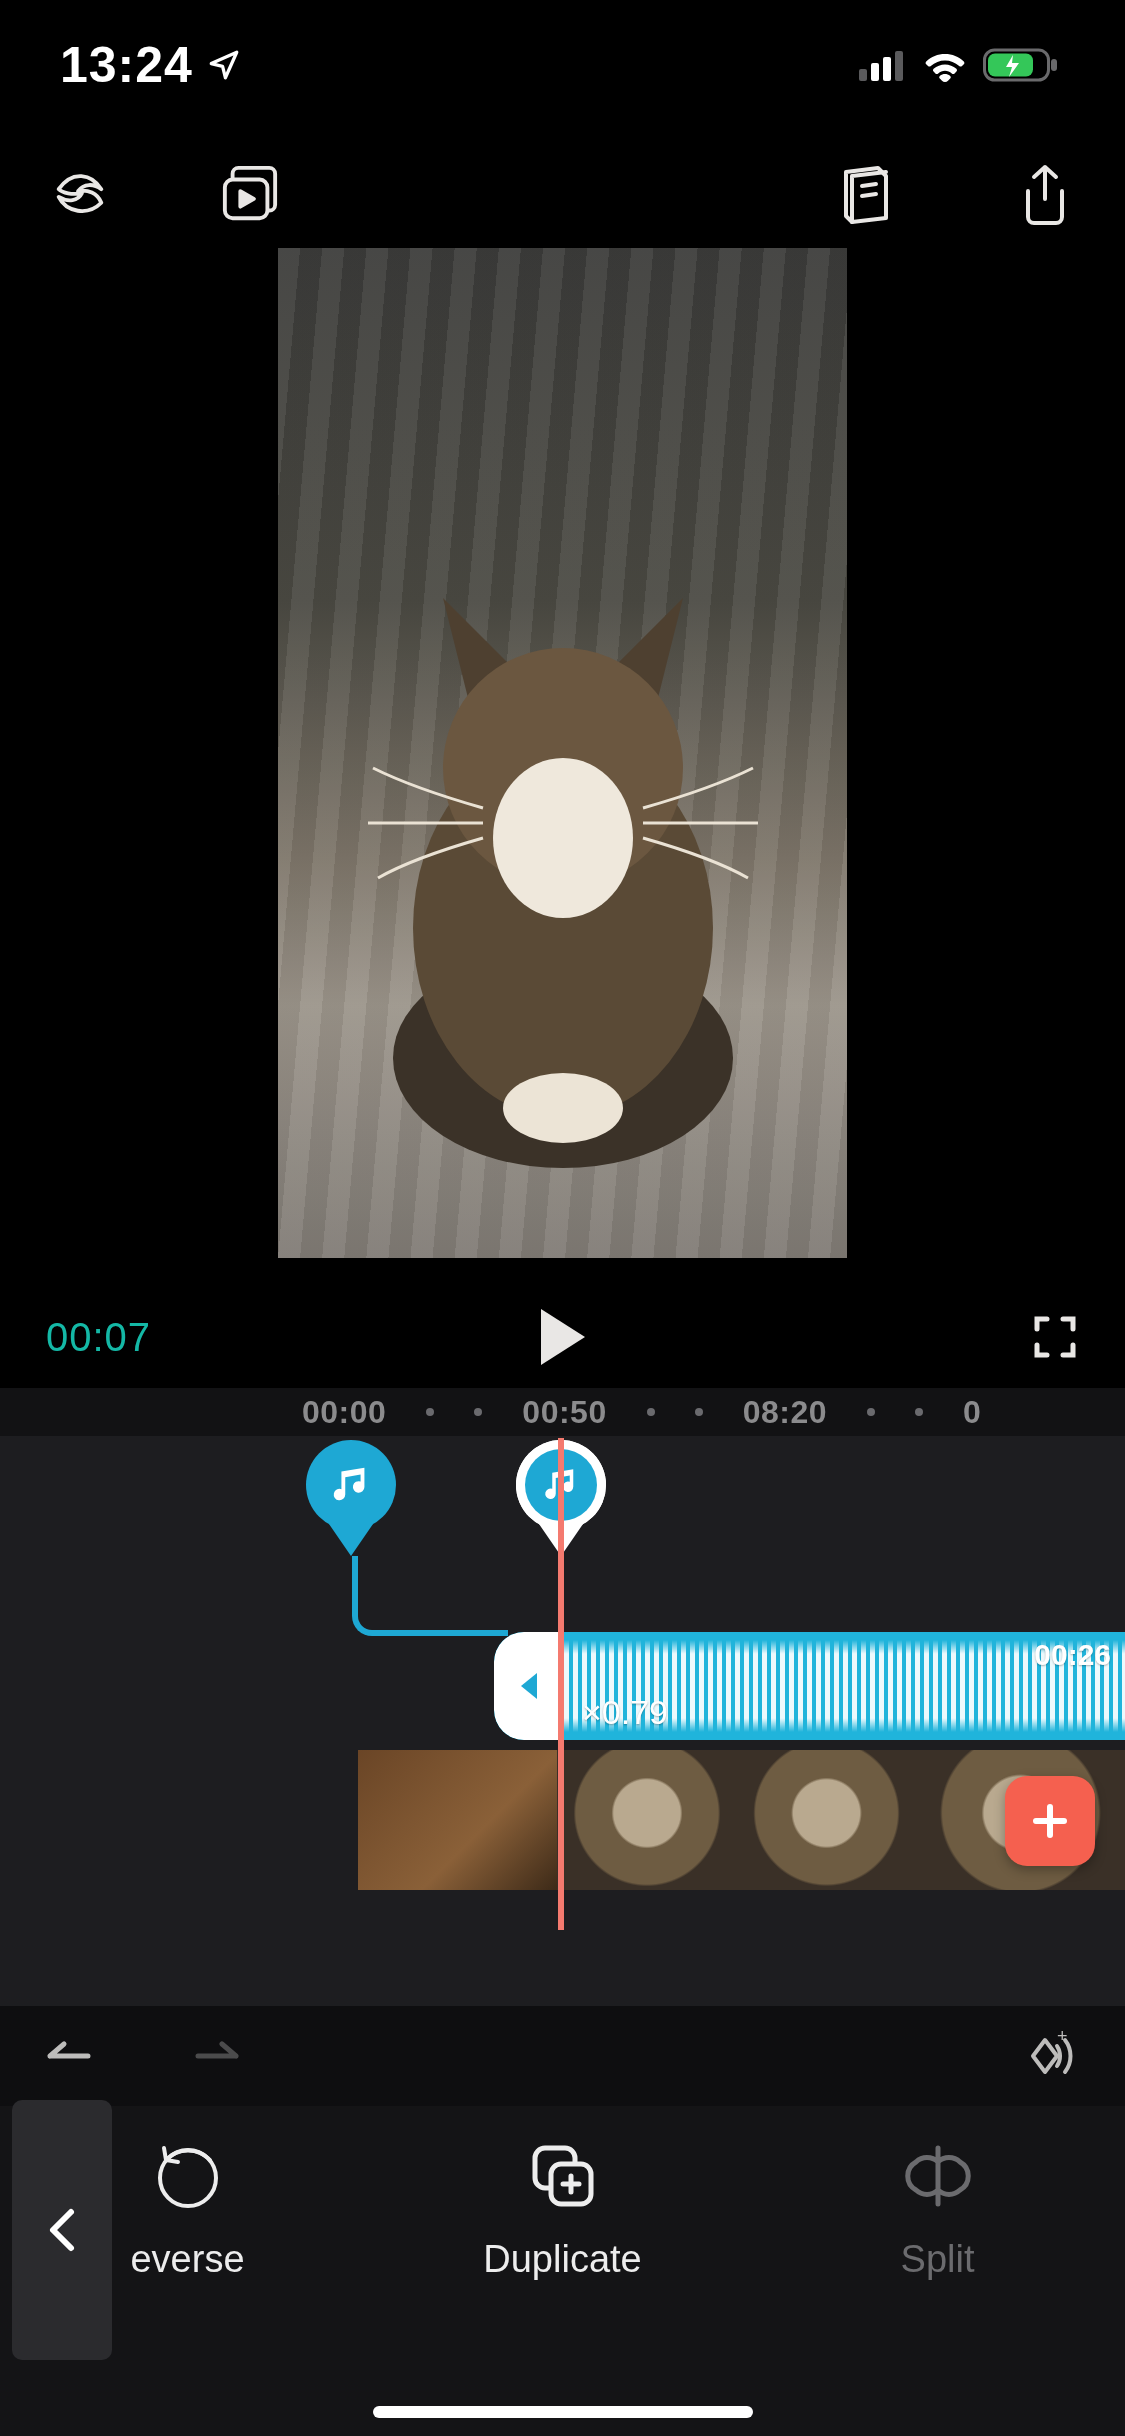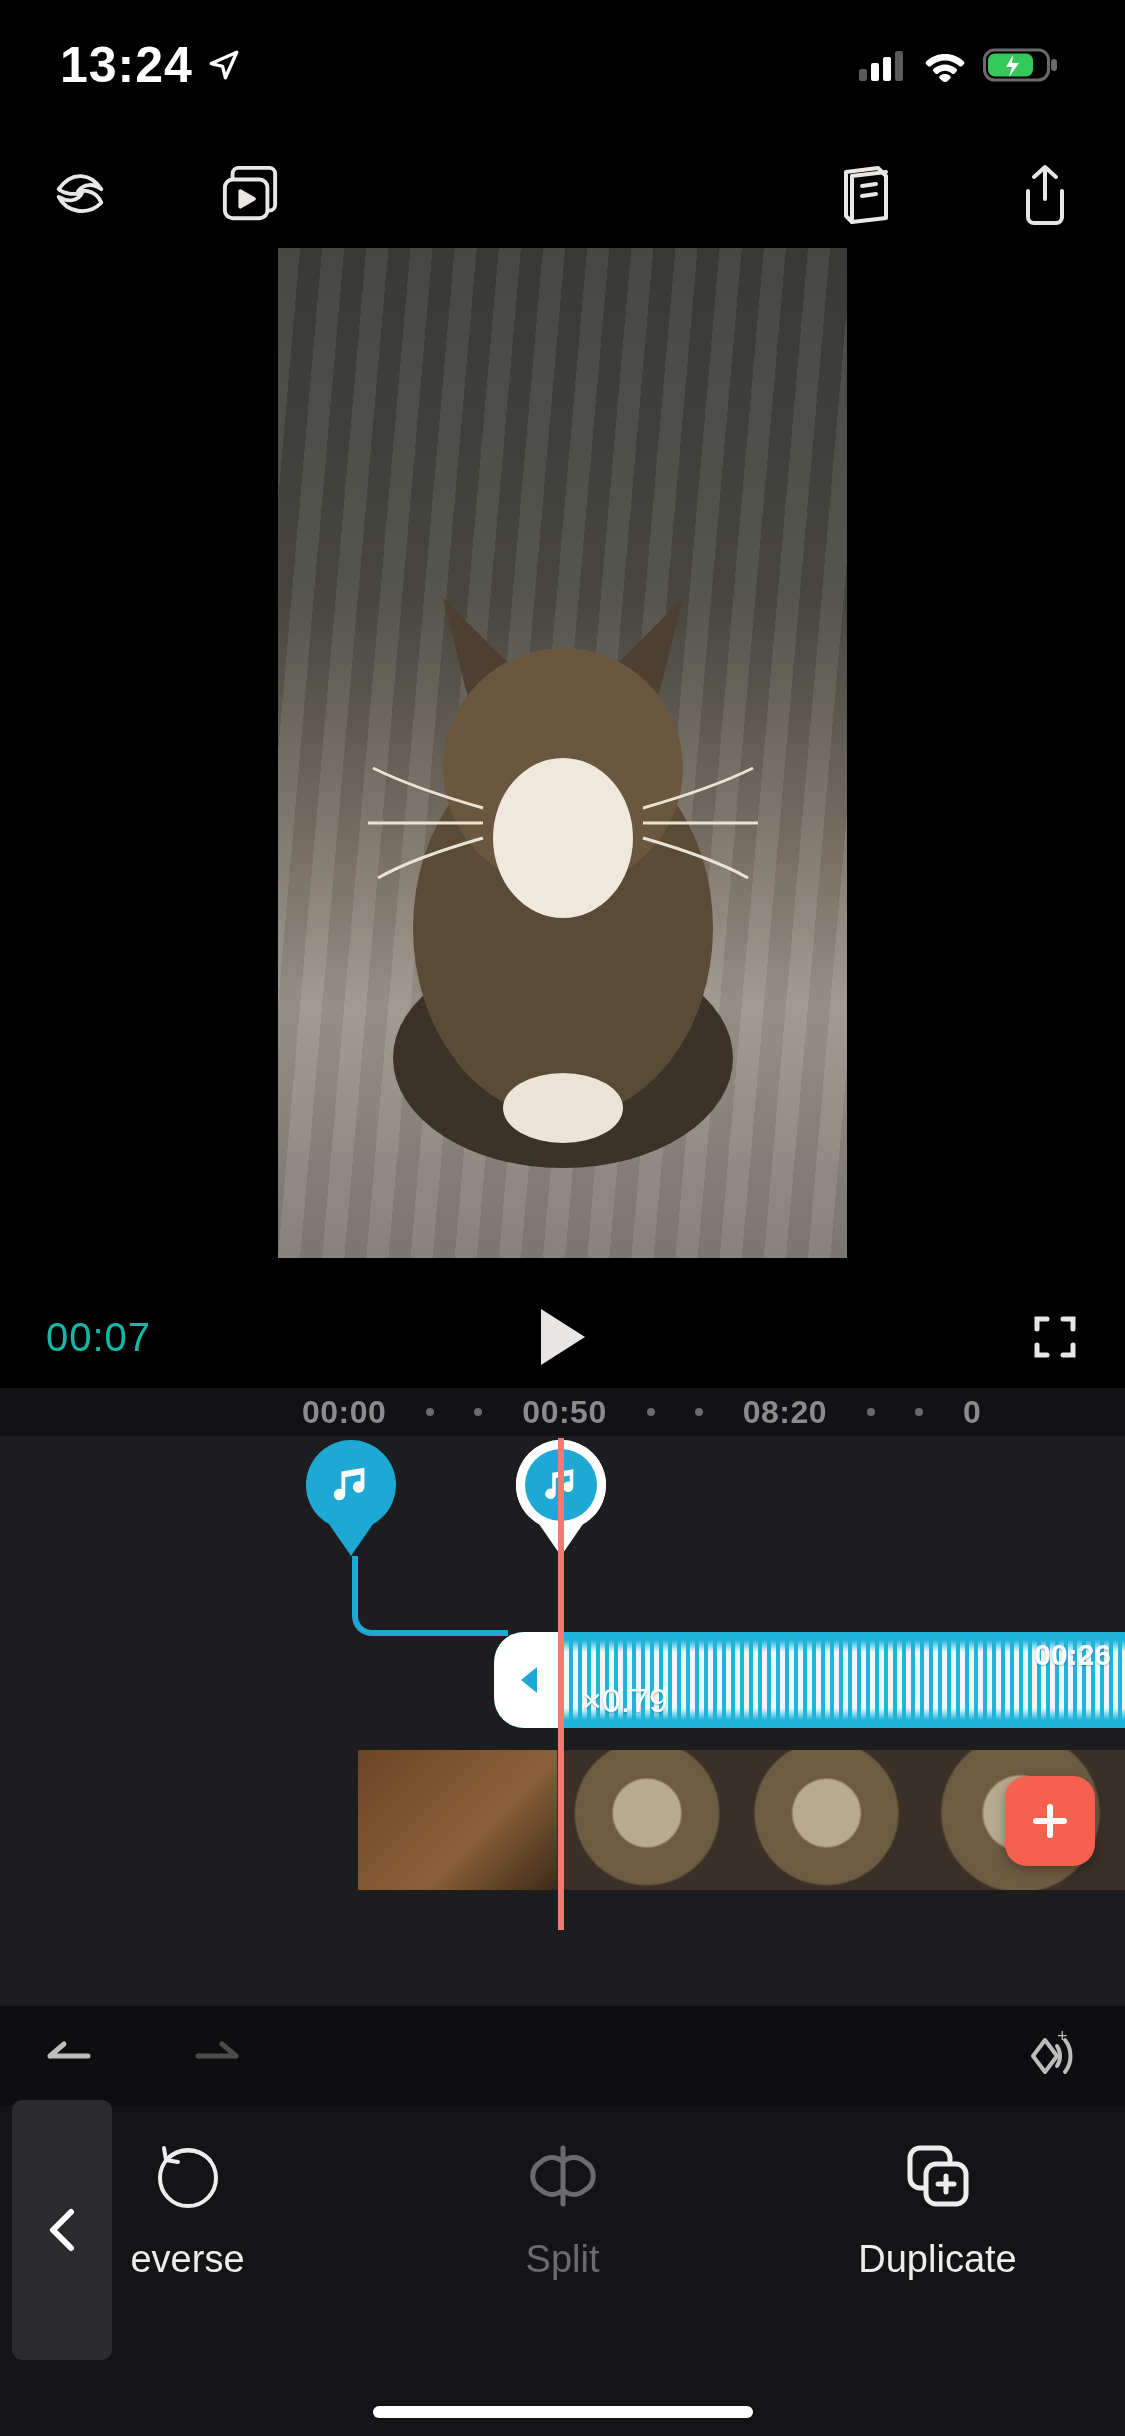--- a/index.html
+++ b/index.html
@@ -202,21 +202,21 @@
     <div class="bubble">
         <div class="inner">
       <svg width="42" height="42" viewBox="0 0 24 24" fill="#fff">
             <path d="M9 17a3 3 0 1 1-2-2.83V5l12-2v10a3 3 0 1 1-2-2.83V6.5L9 8v9z"></path>
           </svg>
     </div>
       </div>
     <div class="tail"></div>
   </div>
 
-  <div class="audio-clip" style="left:494px; top:196px; right:0; height:96px;text-decoration:underline;">
+  <div class="audio-clip" style="left:494px; top:196px; right:0; height:108px;text-decoration:underline;">
     <div class="handle">
       <svg width="24" height="30" viewBox="0 0 24 30">
           <path d="M20 2 L4 15 L20 28 Z" fill="#1ea8d4"></path>
         </svg>
     </div>
     <div class="wave"></div>
     <span class="dur">00:26</span>
     <span class="speed">×0.79</span>
   </div>
 
@@ -258,34 +258,34 @@
 </div>
 
 <div class="bottom-bar">
   <div class="tool">
     <svg width="84" height="84" viewBox="0 0 84 84" fill="none" stroke="#ededed" stroke-width="4" stroke-linecap="round">
         <circle cx="42" cy="44" r="28"></circle>
         <path d="M20 26 a30 30 0 0 1 44 0 M20 26 l-2 -12 M20 26 l12 2"></path>
       </svg>
     <span class="lbl">everse</span>
   </div>
-  <div class="tool dim">
-    <svg width="84" height="84" viewBox="0 0 84 84" fill="none" stroke="#6b6b6e" stroke-width="5" stroke-linecap="round" stroke-linejoin="round">
-        <path d="M42 14 V70 M42 28 a16 16 0 0 0 -22 0 a16 16 0 0 0 0 28 a16 16 0 0 0 22 0 M42 28 a16 16 0 0 1 22 0 a16 16 0 0 1 0 28 a16 16 0 0 1 -22 0"></path>
-      </svg>
-    <span class="lbl">Split</span>
-  </div>
   <div class="tool">
     <svg width="84" height="84" viewBox="0 0 84 84" fill="none" stroke="#ededed" stroke-width="5" stroke-linejoin="round" stroke-linecap="round">
         <rect x="14" y="14" width="40" height="40" rx="10"></rect>
         <rect x="30" y="30" width="40" height="40" rx="10" fill="#141416"></rect>
         <path d="M50 42 V58 M42 50 H58"></path>
       </svg>
     <span class="lbl">Duplicate</span>
   </div>
+  <div class="tool dim">
+    <svg width="84" height="84" viewBox="0 0 84 84" fill="none" stroke="#6b6b6e" stroke-width="5" stroke-linecap="round" stroke-linejoin="round">
+        <path d="M42 14 V70 M42 28 a16 16 0 0 0 -22 0 a16 16 0 0 0 0 28 a16 16 0 0 0 22 0 M42 28 a16 16 0 0 1 22 0 a16 16 0 0 1 0 28 a16 16 0 0 1 -22 0"></path>
+      </svg>
+    <span class="lbl">Split</span>
+  </div>
 
   <div class="back-chip">
     <svg width="34" height="48" viewBox="0 0 34 48" fill="none" stroke="#fff" stroke-width="6" stroke-linecap="round" stroke-linejoin="round">
         <path d="M26 6 L8 24 L26 42"></path>
       </svg>
   </div>
 </div>
 
 <div class="home-ind"></div>
 

